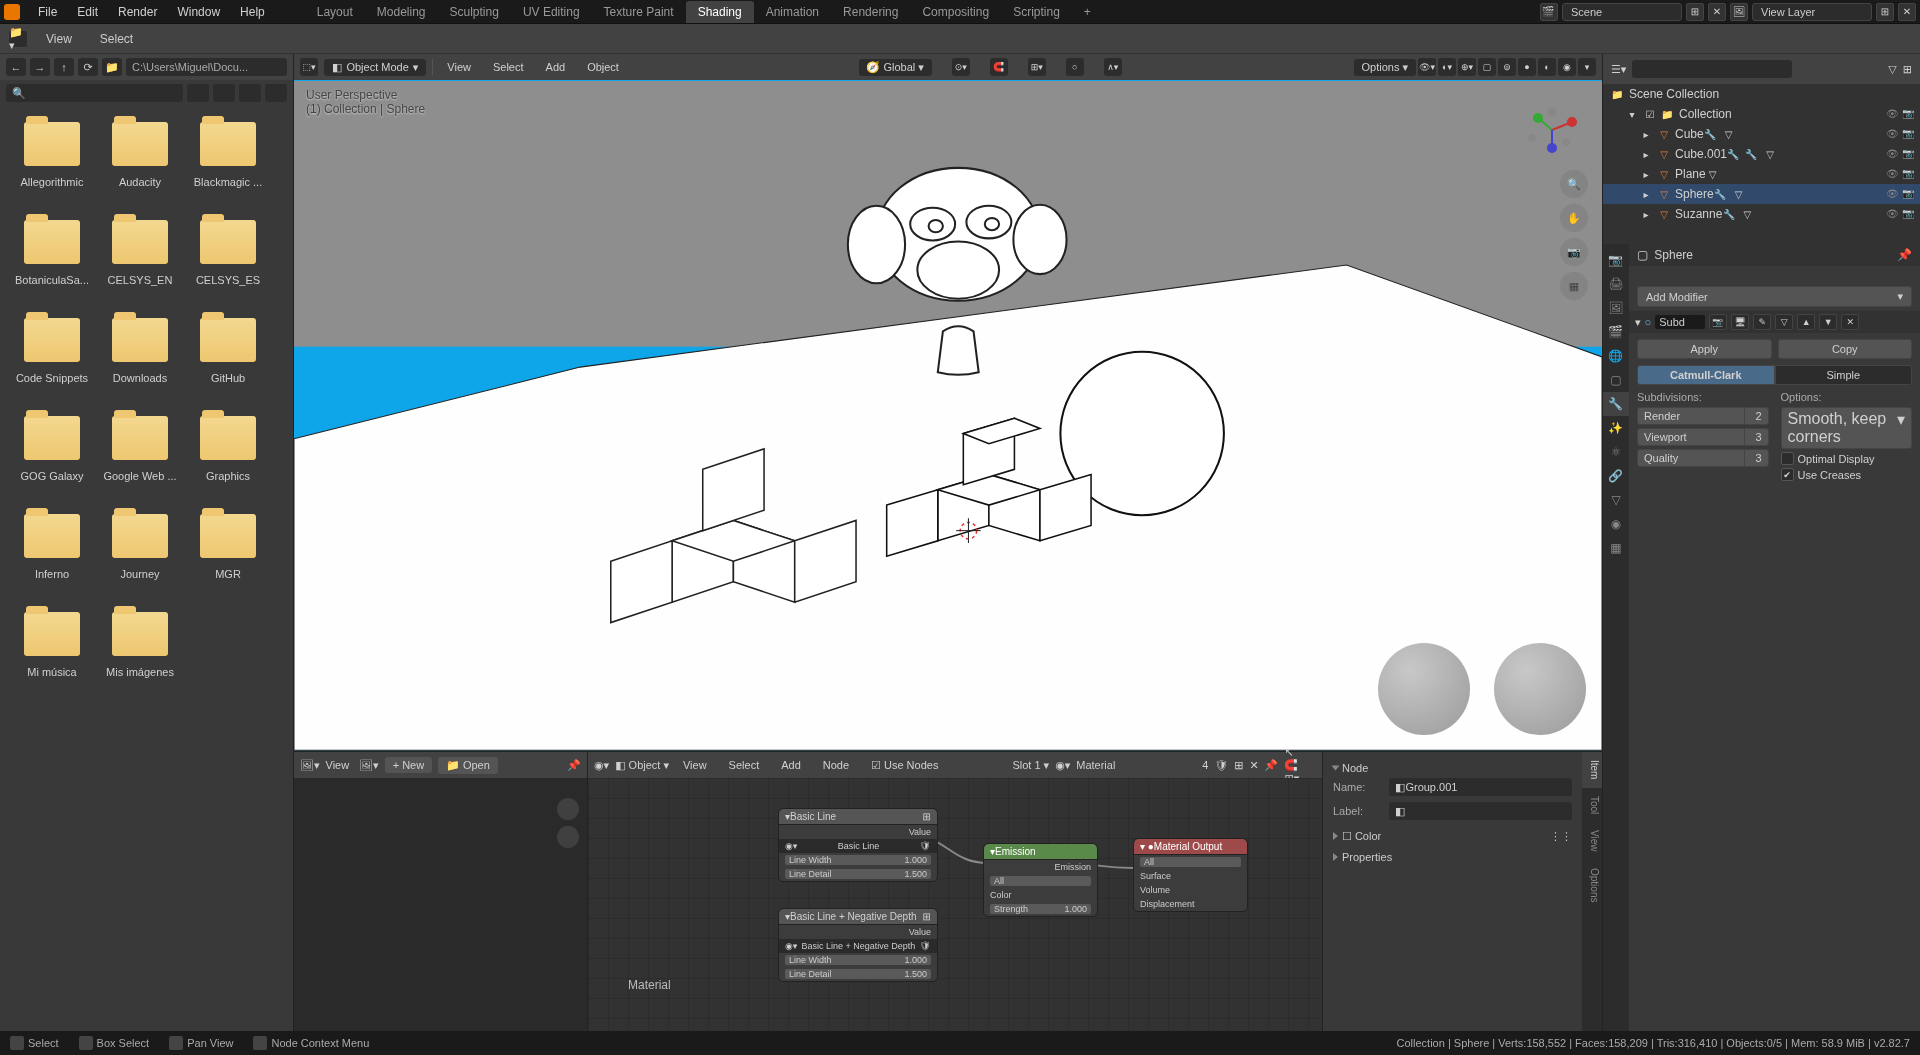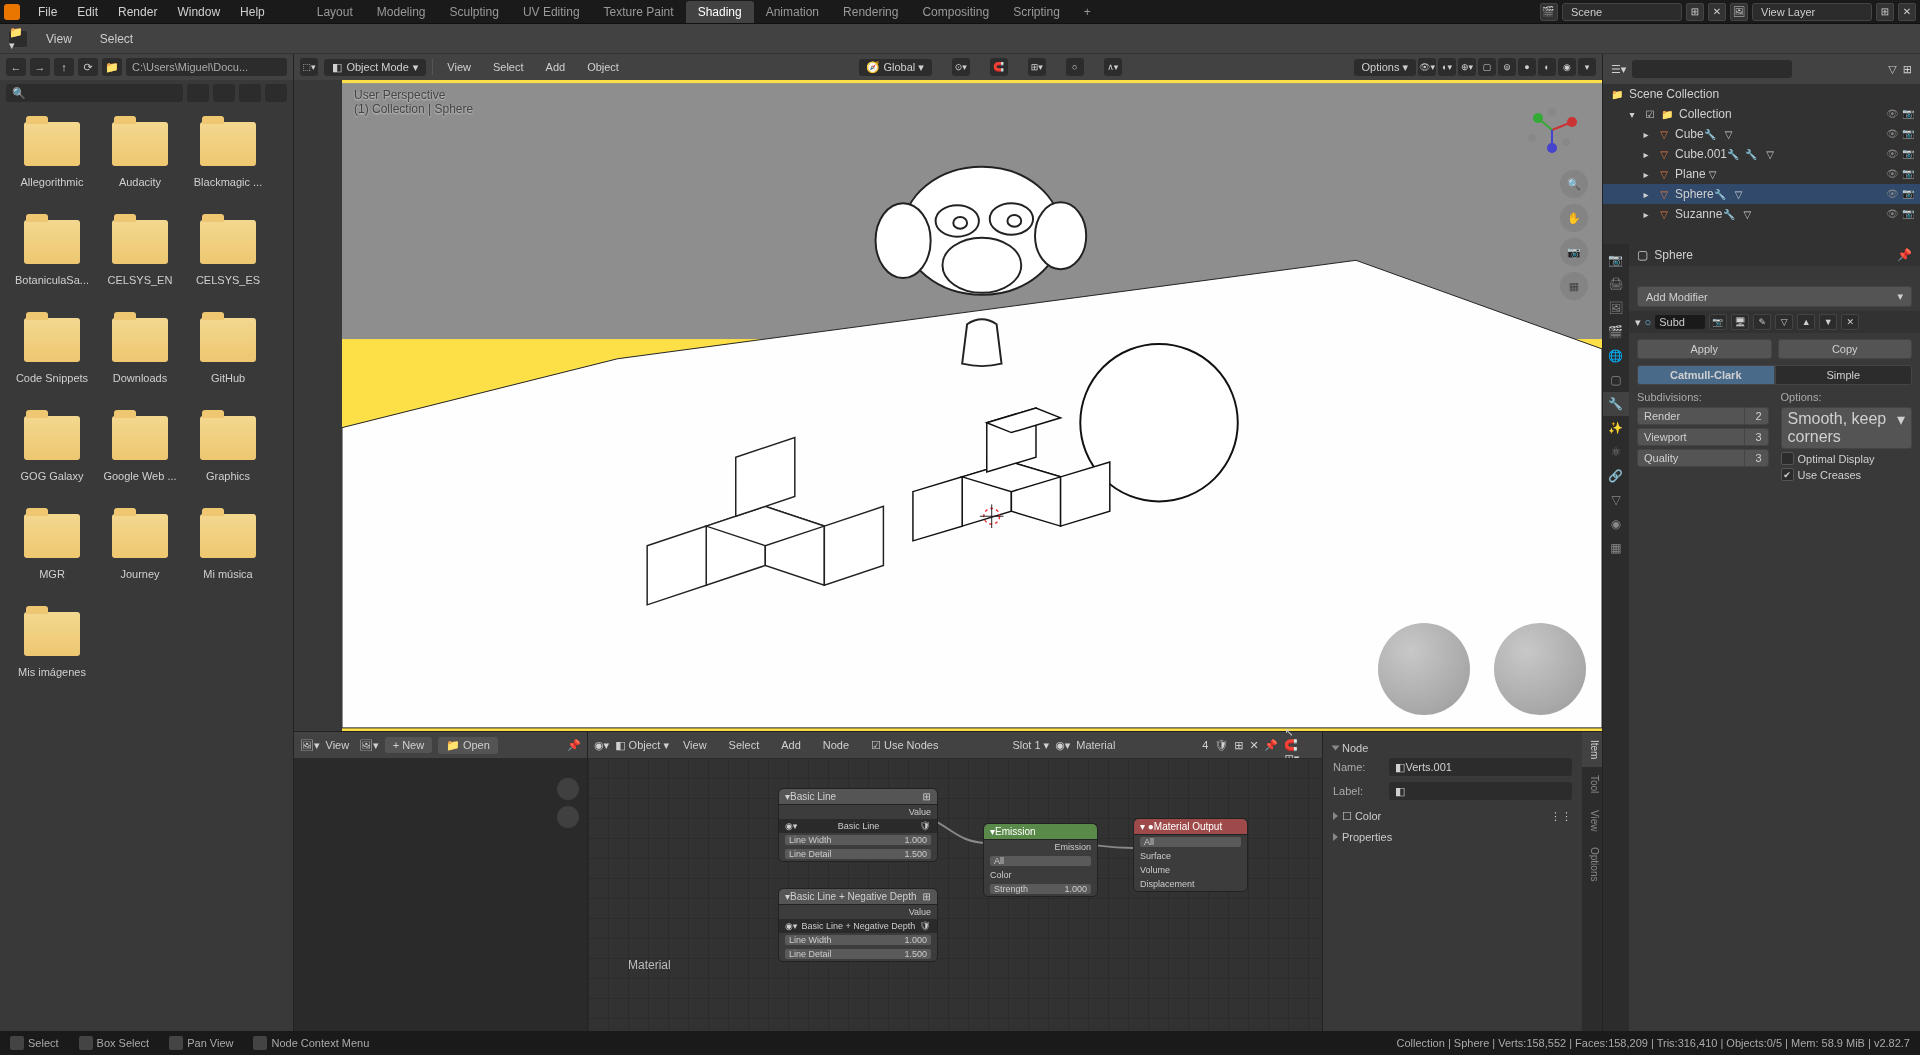--- a/index.html
+++ b/index.html
@@ -44,21 +44,21 @@
 
 .viewport-area { flex: 1; display: flex; flex-direction: column; background: #393939; position: relative; }
 .vp-header { height: 26px; background: #424242; display: flex; align-items: center; padding: 0 6px; gap: 6px; }
 .vp-header .mode-sel { background: #2c2c2c; border-radius: 3px; padding: 2px 8px; font-size: 11px; display: flex; align-items: center; gap: 4px; }
 .vp-header .sep { width: 1px; height: 16px; background: #555; }
 .vp-header .txtbtn { padding: 2px 8px; cursor: pointer; font-size: 11px; }
 .vp-header .center-group { margin-left: auto; display: flex; gap: 20px; align-items: center; }
 .vp-header .right-group { margin-left: auto; display: flex; gap: 2px; align-items: center; }
 .vp-header .pill { background: #2c2c2c; border-radius: 3px; padding: 2px 8px; font-size: 11px; }
 .vp-header .iconsq { width: 18px; height: 18px; background: #2c2c2c; border-radius: 3px; cursor: pointer; display:flex;align-items:center;justify-content:center;font-size:9px; }
-.viewport-canvas { flex: 1; background: #fde047; position: relative; overflow: hidden; margin-left: 48px; }
+.viewport-canvas { flex: 1; background: #0ea5e9; position: relative; overflow: hidden; }
 .vp-overlay-text { position: absolute; top: 8px; left: 12px; font-size: 12px; color: #444; text-shadow: 0 1px 2px rgba(255,255,255,0.6); }
 .vp-gizmo { position: absolute; top: 20px; right: 20px; width: 60px; height: 60px; }
 .vp-side-icons { position: absolute; top: 90px; right: 14px; display: flex; flex-direction: column; gap: 6px; }
 .vp-side-icons .sic { width: 28px; height: 28px; background: rgba(120,120,120,0.45); border-radius: 50%; cursor: pointer; display:flex;align-items:center;justify-content:center;color:#444; }
 .vp-bottom-spheres { position: absolute; bottom: 16px; right: 16px; display: flex; gap: 24px; }
 .sphere-prev { width: 92px; height: 92px; border-radius: 50%; background: radial-gradient(circle at 35% 30%, #c8c8c8 0%, #a8a8a8 70%, #999 100%); }
 
 
 .node-area { height: 300px; background: #323232; display: flex; border-top: 1px solid #222; }
 .node-left-panel { width: 294px; background: #393939; border-right: 1px solid #222; display: flex; flex-direction: column; }
@@ -251,25 +251,29 @@
       <div class="folder-item">
           <div class="folder-icon"></div>
           <div class="folder-label">Google Web ...</div>
         </div>
       <div class="folder-item">
           <div class="folder-icon"></div>
           <div class="folder-label">Graphics</div>
         </div>
       <div class="folder-item">
           <div class="folder-icon"></div>
+          <div class="folder-label">Inferno</div>
+        </div>
+      <div class="folder-item">
+          <div class="folder-icon"></div>
+          <div class="folder-label">Journey</div>
+        </div>
+      <div class="folder-item">
+          <div class="folder-icon"></div>
           <div class="folder-label">MGR</div>
-        </div>
-      <div class="folder-item">
-          <div class="folder-icon"></div>
-          <div class="folder-label">Journey</div>
         </div>
       <div class="folder-item">
           <div class="folder-icon"></div>
           <div class="folder-label">Mi música</div>
         </div>
       <div class="folder-item">
           <div class="folder-icon"></div>
           <div class="folder-label">Mis imágenes</div>
         </div>
     </div>
@@ -515,21 +519,21 @@
 
           <div class="mat-label" style="left:40px;top:200px">Material</div>
         </div>
       </div>
 
       <div class="node-sidebar">
         <div class="ns-content">
           <div class="ns-section open"><span class="tri"></span><span>Node</span></div>
           <div class="ns-row">
             <label>Name:</label>
-            <div class="inp">◧ <span>Verts.001</span></div>
+            <div class="inp">◧ <span>Group.001</span></div>
           </div>
           <div class="ns-row">
             <label>Label:</label>
             <div class="inp">◧ <span></span></div>
           </div>
           <div class="ns-section"><span class="tri"></span>☐ <span>Color</span><span style="float:right">⋮⋮</span></div>
           <div class="ns-section"><span class="tri"></span><span>Properties</span></div>
         </div>
         <div class="ns-tabs">
           <div class="ns-tab active">Item</div>

